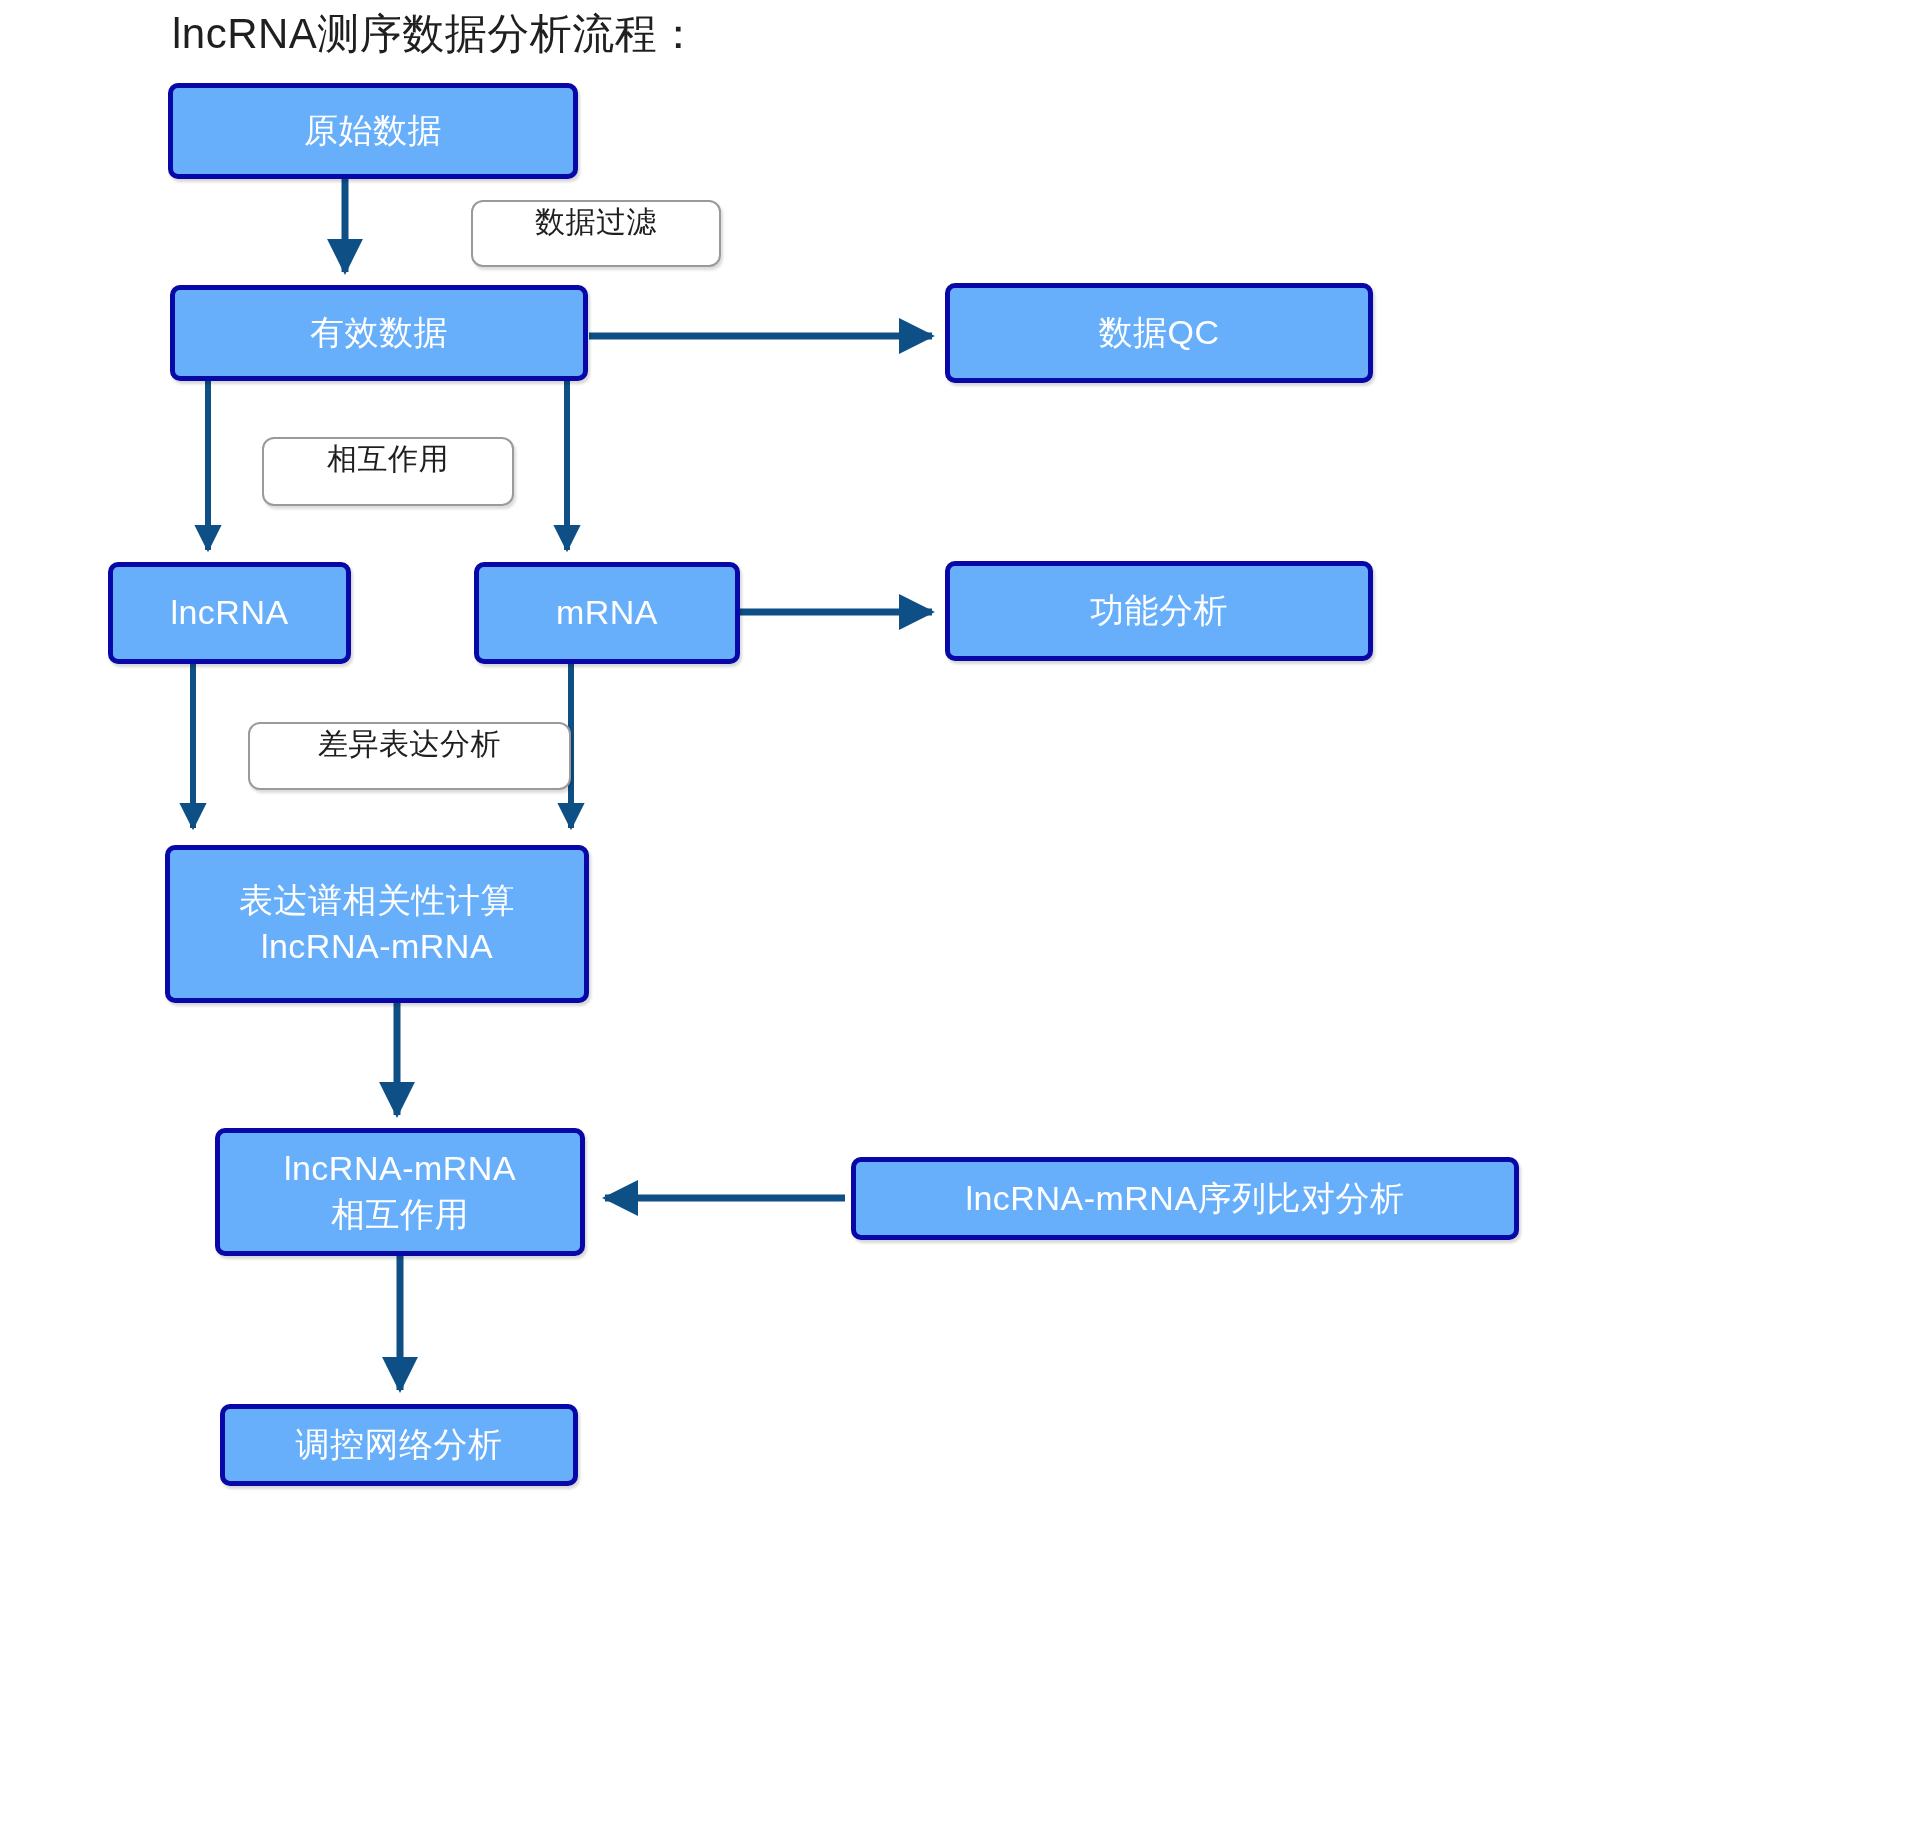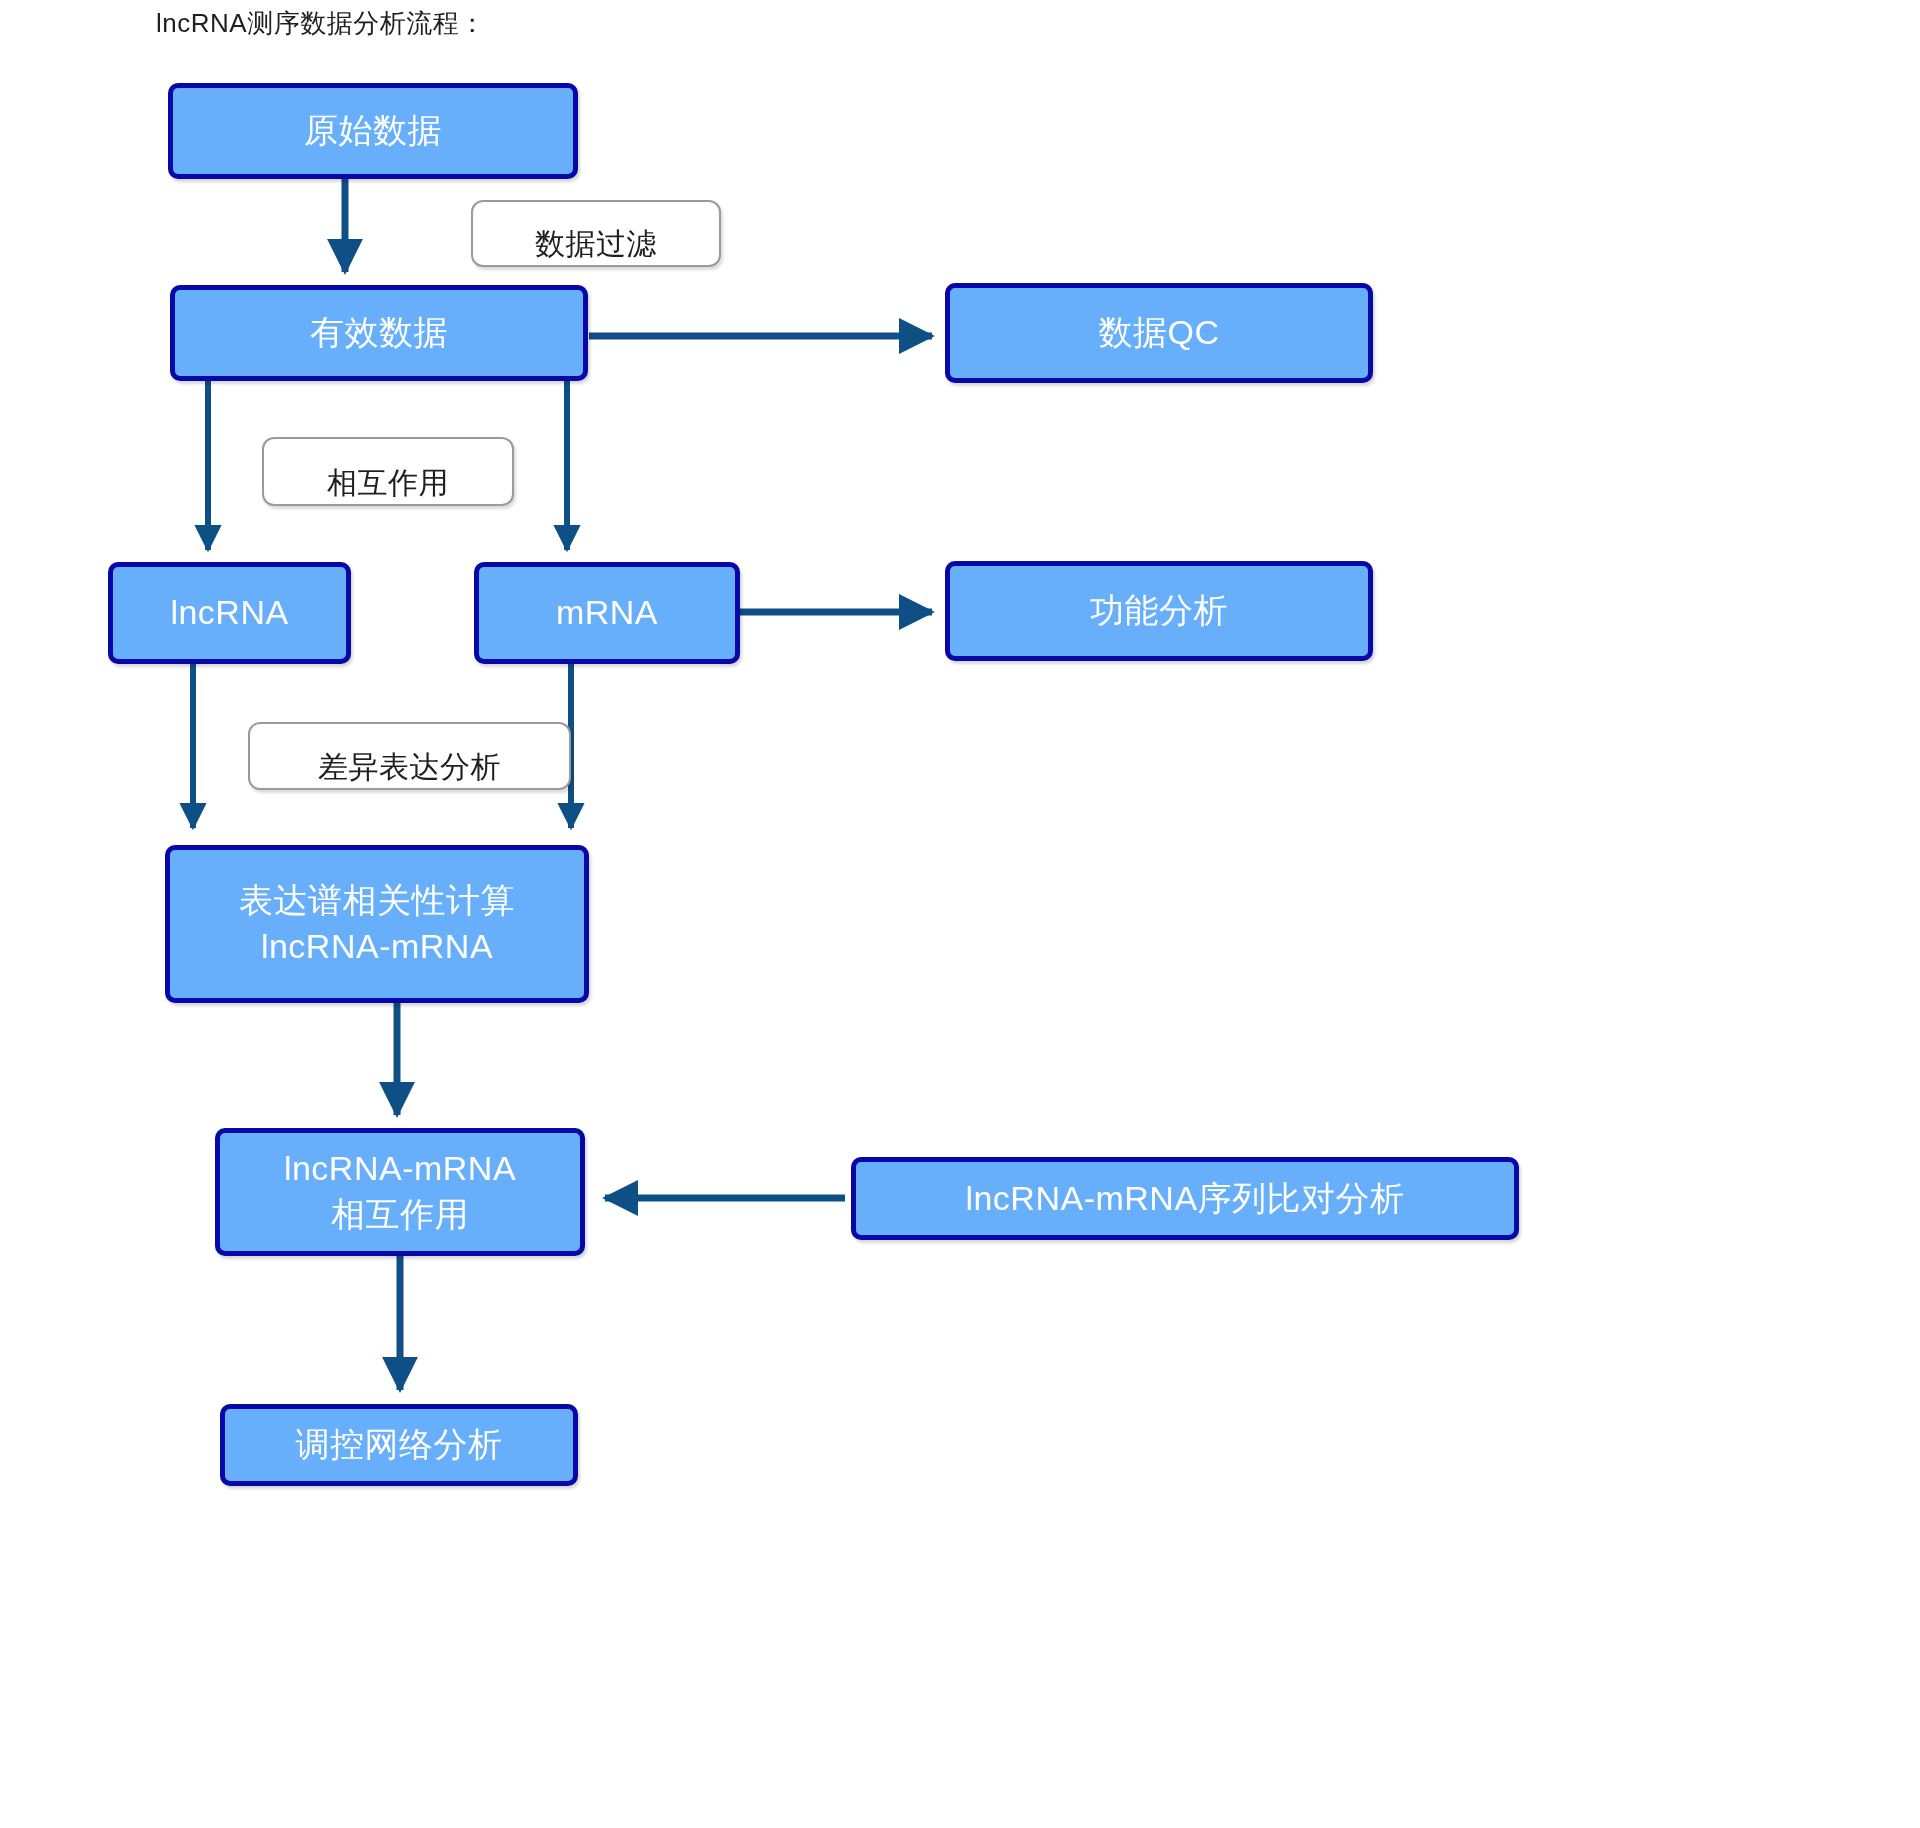--- a/index.html
+++ b/index.html
@@ -23,23 +23,23 @@
     position: absolute;
     left: 0;
     top: 0;
     width: 1920px;
     height: 1828px;
     pointer-events: none;
   }
 
   .title {
     position: absolute;
-    left: 156px;
+    left: 172px;
     top: 6px;
-    font-size: 26px;
+    font-size: 42px;
     color: #1f1f1f;
     letter-spacing: 0.5px;
     white-space: nowrap;
   }
 
   .node {
     position: absolute;
     box-sizing: border-box;
     background: #67AFFB;
     border: 5px solid #0808A8;
@@ -62,21 +62,21 @@
   }
 
   .edge-label {
     position: absolute;
     box-sizing: border-box;
     background: #ffffff;
     border: 2px solid #9a9a9a;
     border-radius: 12px;
     color: #1f1f1f;
     display: flex;
-    align-items: flex-end;
+    align-items: flex-start;
     justify-content: center;
     text-align: center;
     font-size: 30px;
     letter-spacing: 0.5px;
     box-shadow: 2px 3px 3px rgba(0,0,0,0.14);
     z-index: 4;
     white-space: nowrap;
   }
 </style>
 </head>

